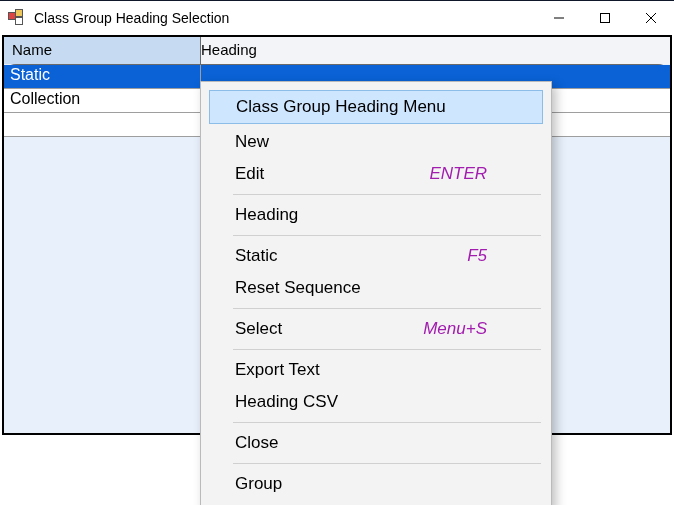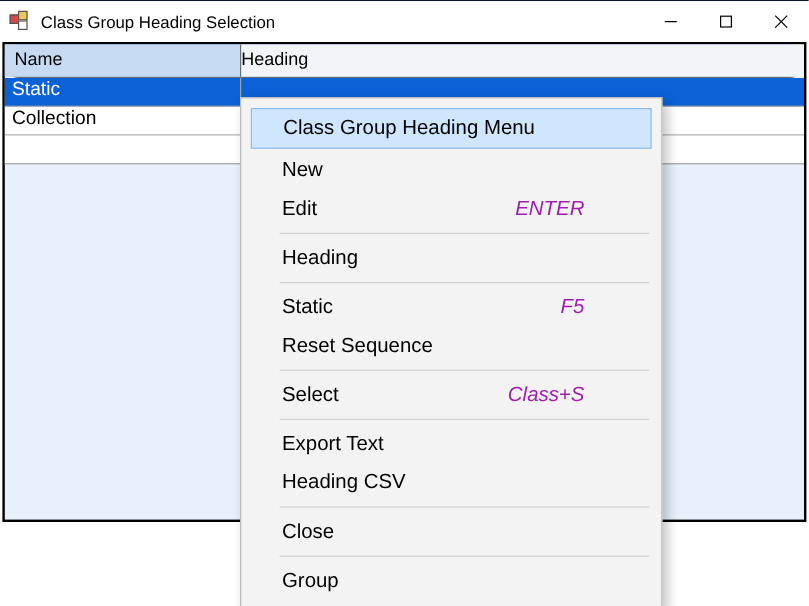--- a/index.html
+++ b/index.html
@@ -196,21 +196,21 @@
         <div class="ctx-item">
           <span class="label">Static</span>
           <span class="accel">F5</span>
         </div>
         <div class="ctx-item">
           <span class="label">Reset Sequence</span>
         </div>
         <div class="ctx-sep"></div>
         <div class="ctx-item">
           <span class="label">Select</span>
-          <span class="accel">Class+S</span>
+          <span class="accel">Menu+S</span>
         </div>
         <div class="ctx-sep"></div>
         <div class="ctx-item">
           <span class="label">Export Text</span>
         </div>
         <div class="ctx-item">
           <span class="label">Heading CSV</span>
         </div>
         <div class="ctx-sep"></div>
         <div class="ctx-item">

